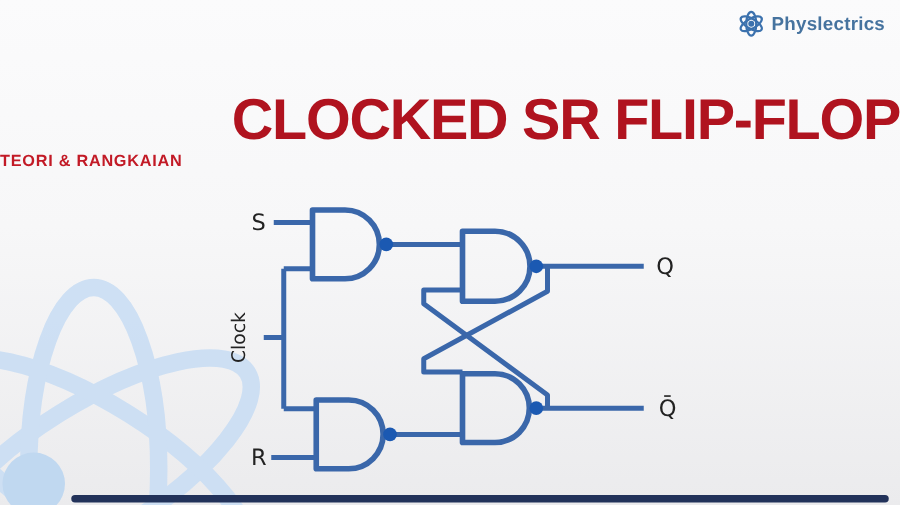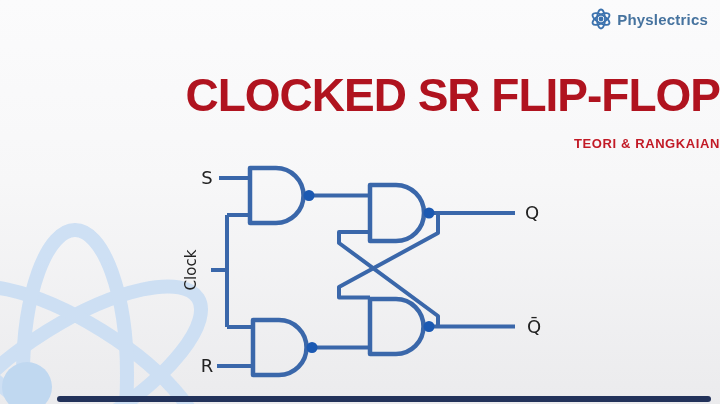--- a/index.html
+++ b/index.html
@@ -51,25 +51,25 @@
     width: 720px;
     margin: 0;
     text-align: right;
     font-size: 46px;
     font-weight: bold;
     letter-spacing: -1px;
     color: #b0131f;
   }
   .subtitle {
     position: absolute;
-    top: 136px;
+    top: 121px;
     left: 0;
     width: 720px;
     margin: 0;
-    text-align: right;
+    text-align: left;
     font-size: 13px;
     font-weight: bold;
     letter-spacing: 0.6px;
     color: #c21a26;
   }
   
   .circuit {
     position: absolute;
     left: 0;
     top: 0;

